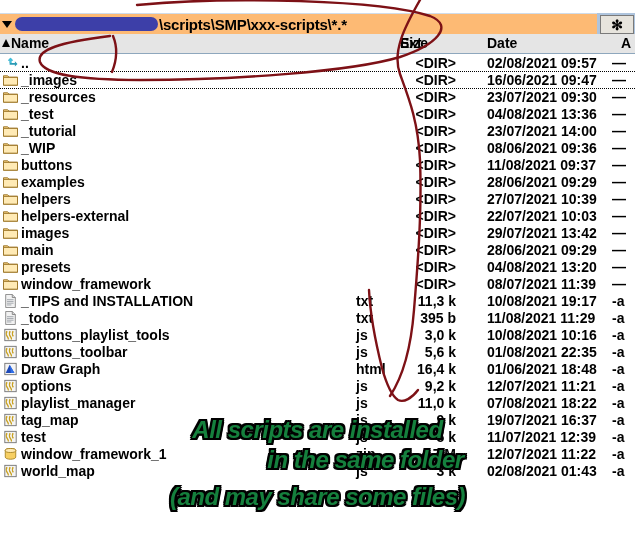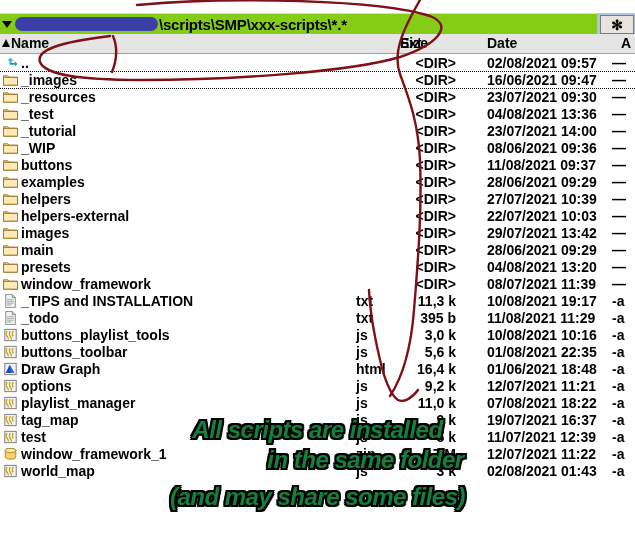--- a/index.html
+++ b/index.html
@@ -19,21 +19,21 @@
     width: 635px;
     height: 554px;
     overflow: hidden;
   }
 
   
   .pathbar {
     position: absolute;
     left: 0; top: 13px;
     width: 635px; height: 21px;
-    background: #84cc16;
+    background: #fdba74;
     border-top: 1px solid #cfdcea;
     display: flex;
     align-items: center;
     box-sizing: border-box;
   }
   .path-dropdown {
     width: 14px;
     height: 21px;
     display: flex;
     align-items: center;

